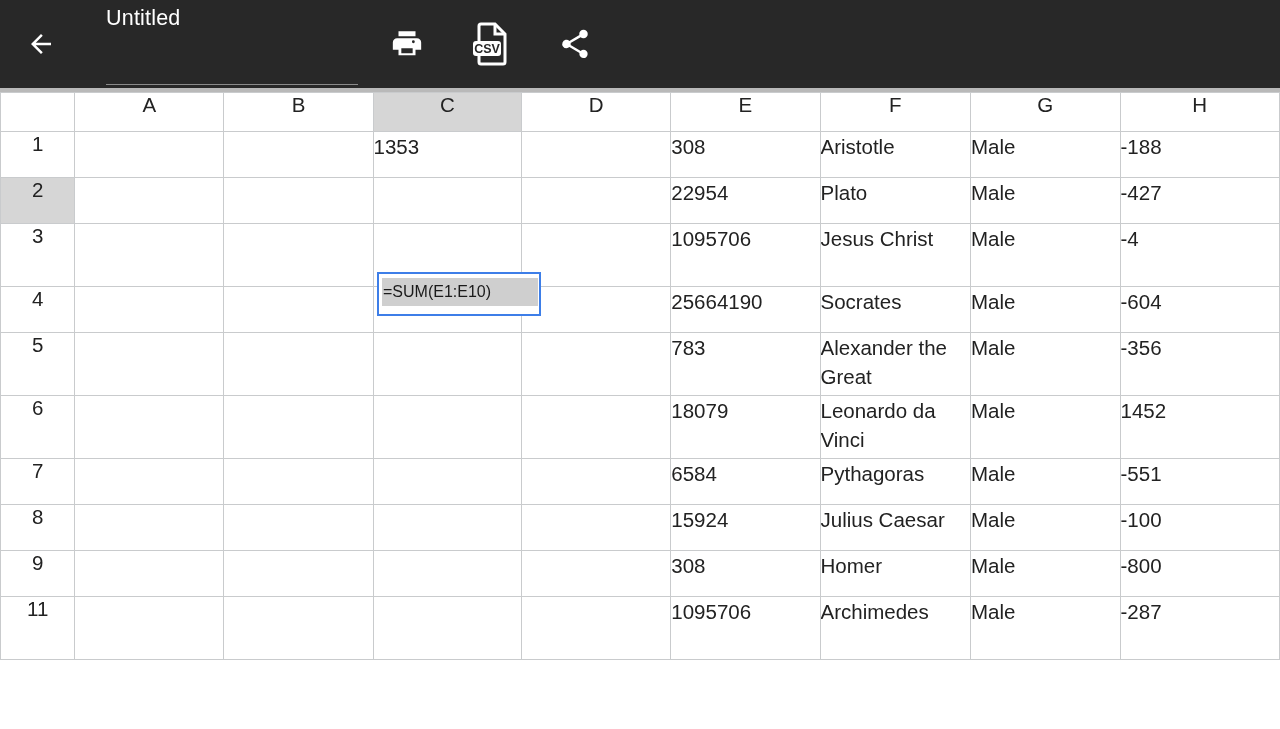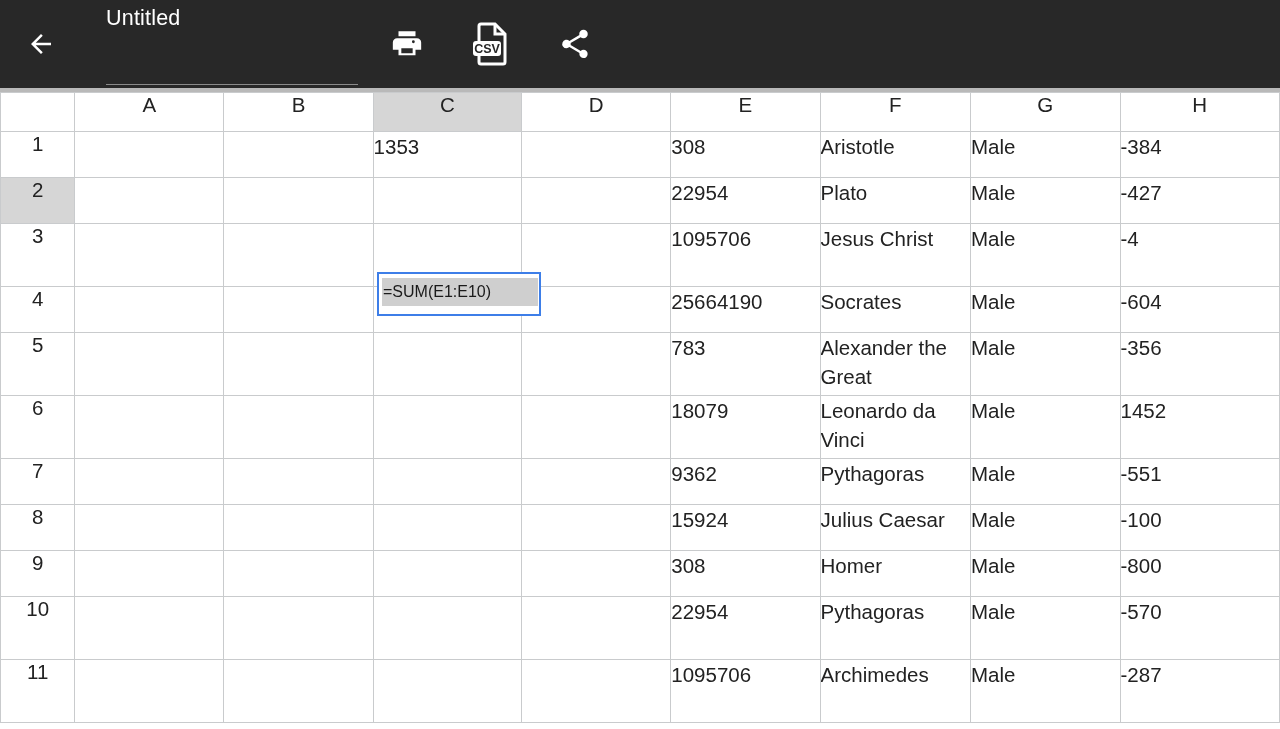--- a/index.html
+++ b/index.html
@@ -223,21 +223,21 @@
     <tbody id="sheet-body">
         <tr style="height: 45px;">
           <th class="rowhead">1</th>
           <td class="cell"></td>
           <td class="cell"></td>
           <td class="cell">1353</td>
           <td class="cell"></td>
           <td class="cell">308</td>
           <td class="cell">Aristotle</td>
           <td class="cell">Male</td>
-          <td class="cell">-384</td>
+          <td class="cell">-188</td>
         </tr>
         <tr style="height: 45px;">
           <th class="rowhead active">2</th>
           <td class="cell"></td>
           <td class="cell"></td>
           <td class="cell"></td>
           <td class="cell"></td>
           <td class="cell">22954</td>
           <td class="cell">Plato</td>
           <td class="cell">Male</td>
@@ -286,21 +286,21 @@
           <td class="cell">Leonardo da Vinci</td>
           <td class="cell">Male</td>
           <td class="cell">1452</td>
         </tr>
         <tr style="height: 45px;">
           <th class="rowhead">7</th>
           <td class="cell"></td>
           <td class="cell"></td>
           <td class="cell"></td>
           <td class="cell"></td>
-          <td class="cell">9362</td>
+          <td class="cell">6584</td>
           <td class="cell">Pythagoras</td>
           <td class="cell">Male</td>
           <td class="cell">-551</td>
         </tr>
         <tr style="height: 45px;">
           <th class="rowhead">8</th>
           <td class="cell"></td>
           <td class="cell"></td>
           <td class="cell"></td>
           <td class="cell"></td>
@@ -314,31 +314,20 @@
           <td class="cell"></td>
           <td class="cell"></td>
           <td class="cell"></td>
           <td class="cell"></td>
           <td class="cell">308</td>
           <td class="cell">Homer</td>
           <td class="cell">Male</td>
           <td class="cell">-800</td>
         </tr>
         <tr style="height: 62px;">
-          <th class="rowhead">10</th>
-          <td class="cell"></td>
-          <td class="cell"></td>
-          <td class="cell"></td>
-          <td class="cell"></td>
-          <td class="cell">22954</td>
-          <td class="cell">Pythagoras</td>
-          <td class="cell">Male</td>
-          <td class="cell">-570</td>
-        </tr>
-        <tr style="height: 62px;">
           <th class="rowhead">11</th>
           <td class="cell"></td>
           <td class="cell"></td>
           <td class="cell"></td>
           <td class="cell"></td>
           <td class="cell">1095706</td>
           <td class="cell">Archimedes</td>
           <td class="cell">Male</td>
           <td class="cell">-287</td>
         </tr>

